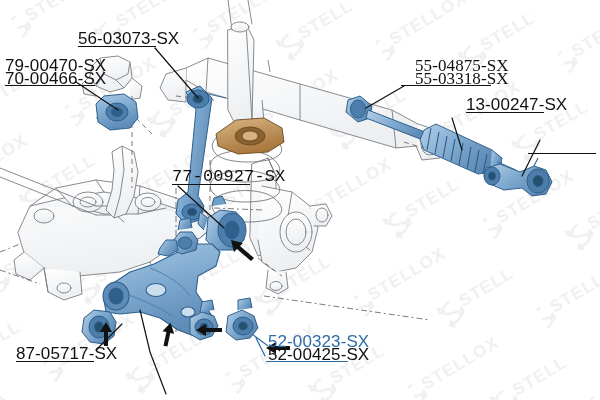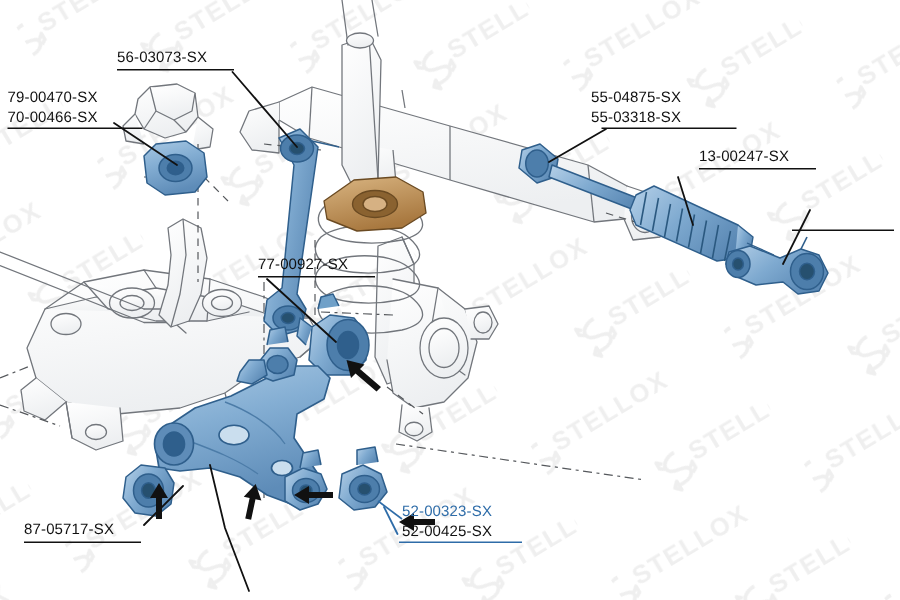--- a/index.html
+++ b/index.html
@@ -4,21 +4,21 @@
 <title>Stellox Suspension Parts Diagram</title>
 <style>
   html,body{margin:0;padding:0;background:#fff;}
   body{width:600px;height:400px;overflow:hidden;
        font-family:"Liberation Sans","DejaVu Sans",sans-serif;}
   #stage{position:relative;width:600px;height:400px;background:#ffffff;overflow:hidden;}
   #wm,#art,#labels{position:absolute;left:0;top:0;width:600px;height:400px;}
   #wm{z-index:1;}
   #art{z-index:2;}
   #labels{z-index:3;}
-  .lbl{position:absolute;white-space:nowrap;font-size:10px;letter-spacing:0.1px;
+  .lbl{position:absolute;white-space:nowrap;font-size:17px;letter-spacing:0.1px;
        color:#111;line-height:12.6px;}
   .lbl span{display:block;}
   .lbl.hl .ln0{color:#2E6CA8;text-align:right;}
   .uline{position:absolute;height:0;border-top:1.2px solid #111;}
   .uline.blue{border-top-color:#2E6CA8;}
 </style>
 </head>
 <body>
 
 <div id="stage">
@@ -307,34 +307,34 @@
       <span class="ln0">79-00470-SX</span>
       <span class="ln1">70-00466-SX</span>
     </div>
     <div class="uline" style="left:5px; top:85px; width:90px;"></div>
 
     <div class="lbl" style="left:78px; top:33px;">
       <span class="ln0">56-03073-SX</span>
     </div>
     <div class="uline" style="left:78px; top:46px; width:78px;"></div>
 
-    <div class="lbl" style="left:394px; top:60px;">
+    <div class="lbl" style="left:415px; top:60px;font-family:Liberation Serif, serif;">
       <span class="ln0">55-04875-SX</span>
       <span class="ln1">55-03318-SX</span>
     </div>
     <div class="uline" style="left:401px; top:85px; width:90px;"></div>
 
     <div class="lbl" style="left:466px; top:99px;">
       <span class="ln0">13-00247-SX</span>
     </div>
     <div class="uline" style="left:466px; top:112px; width:78px;"></div>
 
     <div class="uline" style="left:528px; top:153px; width:68px;"></div>
 
-    <div class="lbl" style="left:172px; top:171px;">
+    <div class="lbl" style="left:172px; top:171px;font-family:Liberation Mono, monospace;">
       <span class="ln0">77-00927-SX</span>
     </div>
     <div class="uline" style="left:172px; top:184px; width:78px;"></div>
 
     <div class="lbl" style="left:16px; top:348px;">
       <span class="ln0">87-05717-SX</span>
     </div>
     <div class="uline" style="left:16px; top:361px; width:78px;"></div>
 
 

